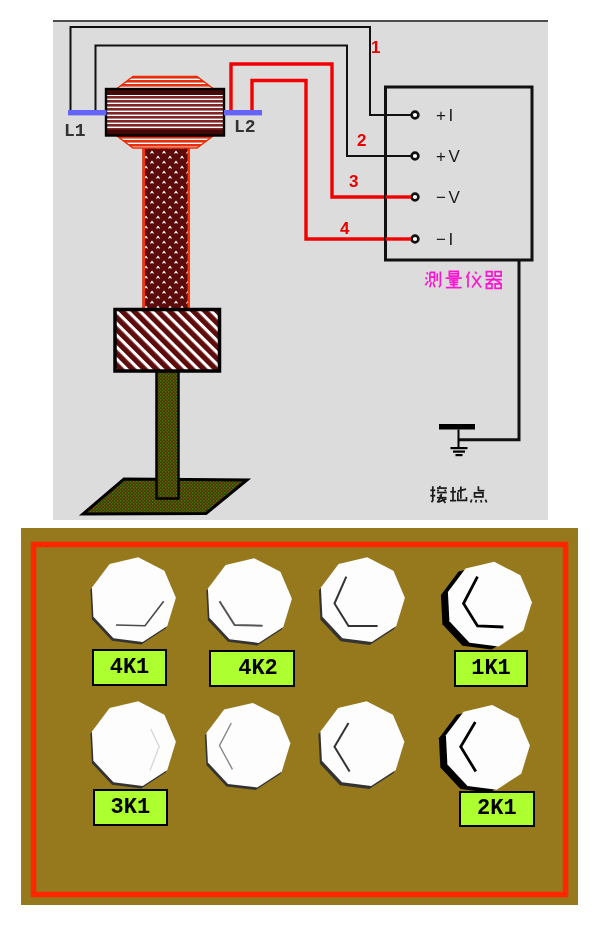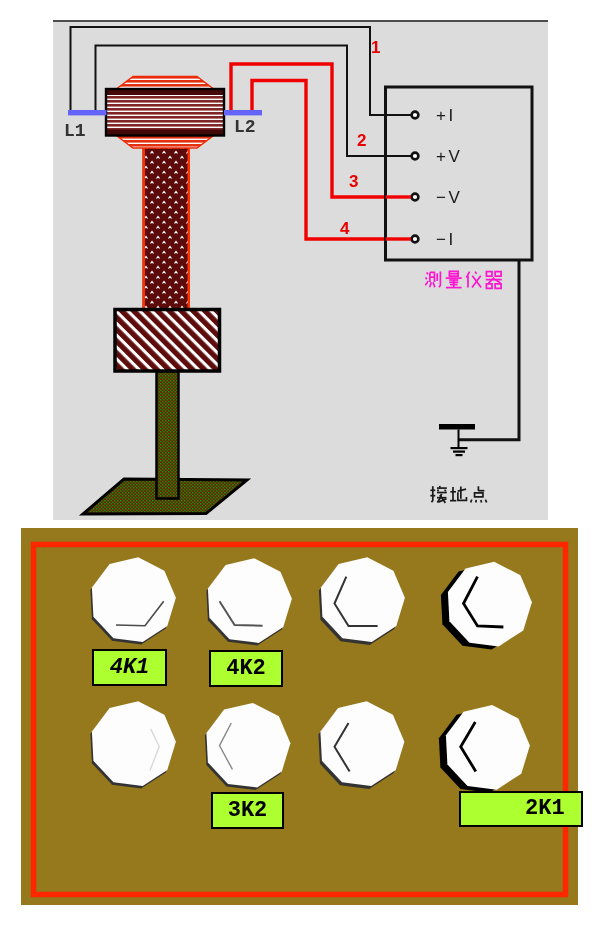--- a/index.html
+++ b/index.html
@@ -192,20 +192,21 @@
         <polyline points="210.3,195 198.5,217.6 211.4,241.4" fill="none" stroke="#888" stroke-width="1.4"></polyline>
         <polygon points="343.7,176.3 369.9,189.7 381.4,216.7 372.8,244.9 348.2,260.9 319.0,257.3 298.9,235.8 297.4,206.4 315.1,182.9" fill="#333"></polygon>
         <polygon points="345.7,173.3 371.9,186.7 383.4,213.7 374.8,241.9 350.2,257.9 321.0,254.3 300.9,232.8 299.4,203.4 317.1,179.9" fill="#fdfdfd"></polygon>
         <polyline points="327.5,195 313.5,218.7 328.6,243.5" fill="none" stroke="#333" stroke-width="2"></polyline>
         <polygon points="464.2,180.1 490.4,193.5 501.9,220.5 493.3,248.7 468.7,264.7 439.5,261.1 419.4,239.6 417.9,210.2 435.6,186.7" fill="#000"></polygon>
         <polygon points="471.2,177.1 497.4,190.5 508.9,217.5 500.3,245.7 475.7,261.7 446.5,258.1 426.4,236.6 424.9,207.2 442.6,183.7" fill="#fdfdfd"></polygon>
         <polyline points="454.3,194 439.7,218.7 454.8,243.5" fill="none" stroke="#000" stroke-width="2.8"></polyline>
       </g>
 </svg>
 
-<div class="abs lbl" style="left:71px;top:121px;width:71px;height:33px;font-style:italic;">4K1</div>
-<div class="abs lbl" style="left:188px;top:122px;width:70px;height:32.5px;">4K2</div>
-<div class="abs lbl" style="left:190px;top:264px;width:69px;height:32.6px;">3K2</div>
-<div class="abs lbl" style="left:438px;top:263px;width:71.6px;height:31.6px;padding-left:48px;">2K1</div>
+<div class="abs lbl" style="left:71px;top:121px;width:71px;height:33px;">4K1</div>
+<div class="abs lbl" style="left:188px;top:122px;width:70px;height:32.5px;padding-left:12px;">4K2</div>
+<div class="abs lbl" style="left:433px;top:122px;width:70px;height:32.5px;">1K1</div>
+<div class="abs lbl" style="left:71.6px;top:261px;width:71.4px;height:33px;">3K1</div>
+<div class="abs lbl" style="left:438px;top:263px;width:71.6px;height:31.6px;">2K1</div>
 </div>
 <style>
 .lbl{background:#adff2f;border:2px solid #000;font-family:"Liberation Mono",monospace;font-weight:bold;font-size:22px;color:#000;display:flex;align-items:center;justify-content:center;}
 </style>
 
 </body></html>

